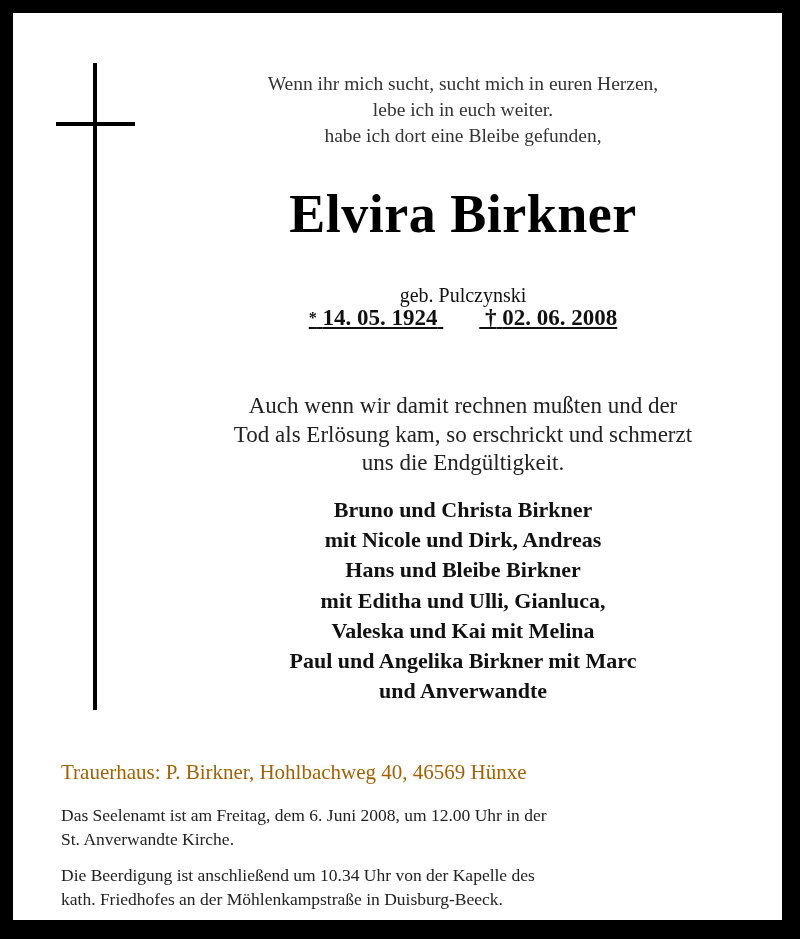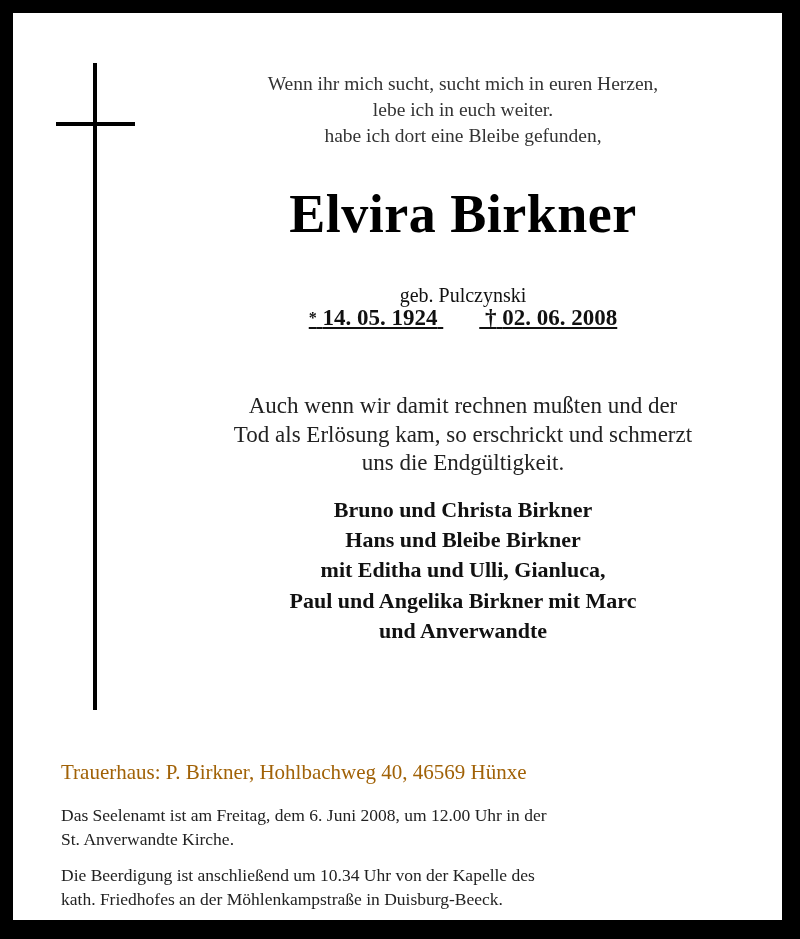--- a/index.html
+++ b/index.html
@@ -57,22 +57,24 @@
   </div>
 
   <div class="center-block statement serif">
     <div class="line">Auch wenn wir damit rechnen mußten und der</div>
     <div class="line">Tod als Erlösung kam, so erschrickt und schmerzt</div>
     <div class="line">uns die Endgültigkeit.</div>
   </div>
 
   <div class="center-block mourners serif">
     <div class="line">Bruno und Christa Birkner</div>
+    <div class="line">mit Nicole und Dirk, Andreas</div>
     <div class="line">Hans und Bleibe Birkner</div>
     <div class="line">mit Editha und Ulli, Gianluca,</div>
+    <div class="line">Valeska und Kai mit Melina</div>
     <div class="line">Paul und Angelika Birkner mit Marc</div>
     <div class="line">und Anverwandte</div>
   </div>
 
   <div class="left-block address serif">Trauerhaus: P. Birkner, Hohlbachweg 40, 46569 Hünxe</div>
 
   <div class="left-block service serif">
     <div class="line">Das Seelenamt ist am Freitag, dem 6. Juni 2008, um 12.00 Uhr in der</div>
     <div class="line">St. Anverwandte Kirche.</div>
   </div>

